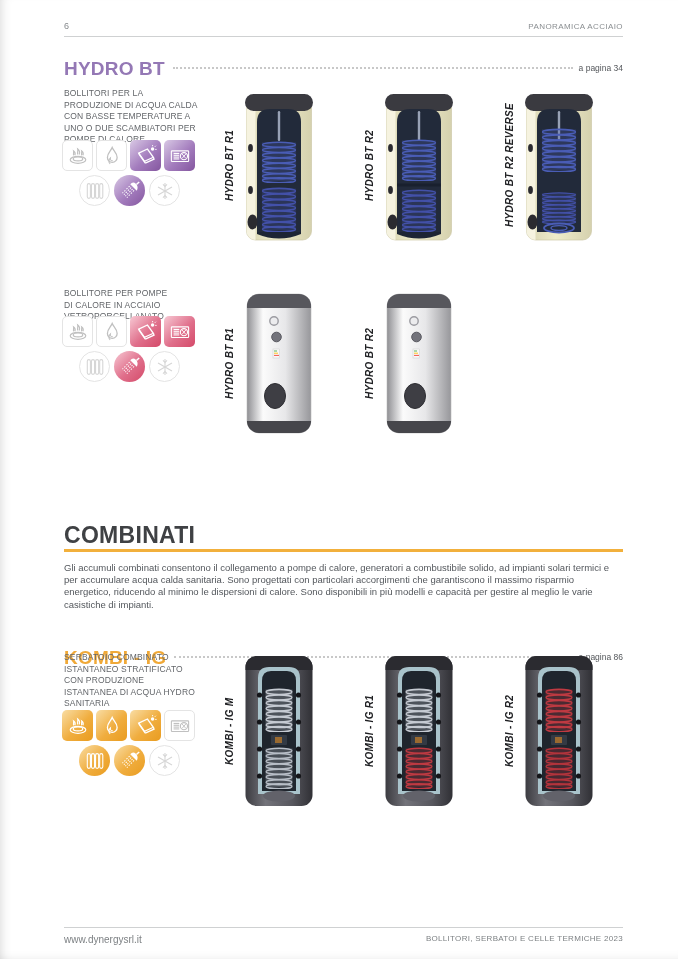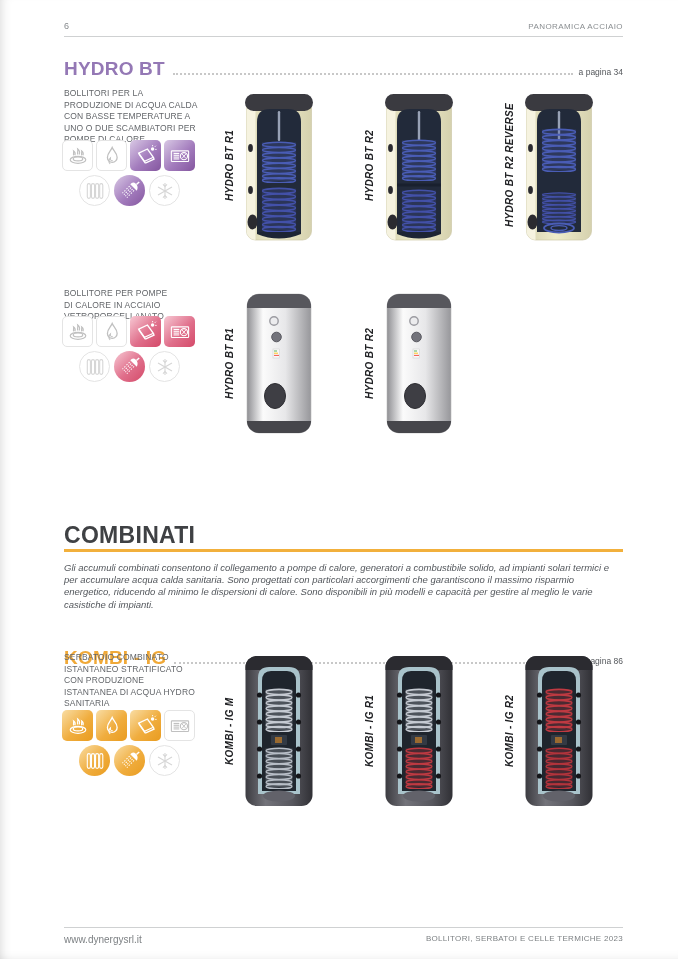--- a/index.html
+++ b/index.html
@@ -10,21 +10,21 @@
 
   
   .hdr-num   { position:absolute; left:64px; top:21px; font-size:9px; color:#85898c; }
   .hdr-right { position:absolute; right:55px; top:22px; font-size:8px; letter-spacing:.4px; color:#8a8e91; }
   .hdr-line  { position:absolute; left:64px; right:55px; top:36px; border-top:1px solid #cfd1d2; }
   .ftr-line  { position:absolute; left:64px; right:55px; top:927px; border-top:1px solid #cfd1d2; }
   .ftr-left  { position:absolute; left:64px; top:934px; font-size:10px; color:#7d8184; }
   .ftr-right { position:absolute; right:55px; top:934px; font-size:8px; letter-spacing:.3px; color:#7d8184; }
 
   
-  .sec-head { position:absolute; left:64px; right:55px; display:flex; align-items:flex-end; }
+  .sec-head { position:absolute; left:64px; right:55px; display:flex; align-items:center; }
   .sec-title { font-size:19px; font-weight:700; line-height:1; letter-spacing:.2px; white-space:nowrap; }
   .sec-title.purple { color:#9478b5; }
   .sec-title.pink   { color:#e5687f; }
   .sec-title.orange { color:#f0a938; }
   .sec-dots { flex:1; border-bottom:2px dotted #c8c8c8; margin:0 6px 3px 8px; height:4px; }
   .sec-pageref { font-size:8.5px; color:#55585c; margin-bottom:1px; white-space:nowrap; }
 
   .sec-desc { position:absolute; left:64px; font-size:8.5px; line-height:11.5px;
               color:#63666a; letter-spacing:.15px; }
 
@@ -50,21 +50,21 @@
   .tank-label { writing-mode:vertical-rl; transform:rotate(180deg); text-align:center;
                 font-size:10px; font-weight:700; font-style:italic; color:#202124;
                 letter-spacing:.3px; width:18px; margin-right:3px; white-space:nowrap; }
   .tank { display:block; }
 
   
   .comb-title { position:absolute; left:64px; top:522px; font-size:23px; font-weight:700;
                 color:#3f4144; letter-spacing:.3px; }
   .comb-rule  { position:absolute; left:64px; right:55px; top:549px; height:3px; background:#f2b03c; }
   .comb-par   { position:absolute; left:64px; right:55px; top:562px; font-size:9.5px;
-                line-height:12.2px; color:#53575c;font-style:italic; }
+                line-height:12.2px; color:#53575c; }
 </style>
 </head>
 <body>
 
 <svg width="0" height="0" style="position:absolute" aria-hidden="true">
   <defs>
     <linearGradient id="g-silver" x1="0" y1="0" x2="1" y2="0">
       <stop offset="0" stop-color="#8f8f93"></stop>
         <stop offset="0.25" stop-color="#fbfbfb"></stop>
       <stop offset="0.6" stop-color="#e7e7e9"></stop>

